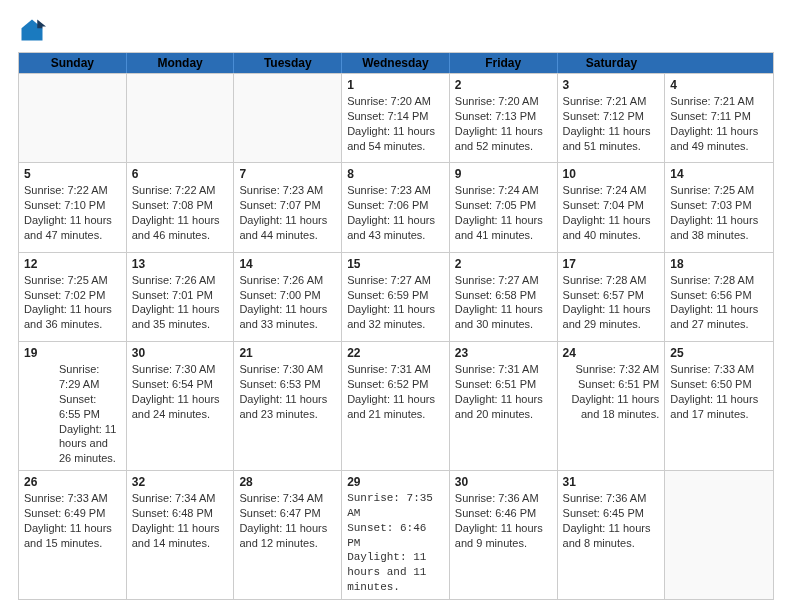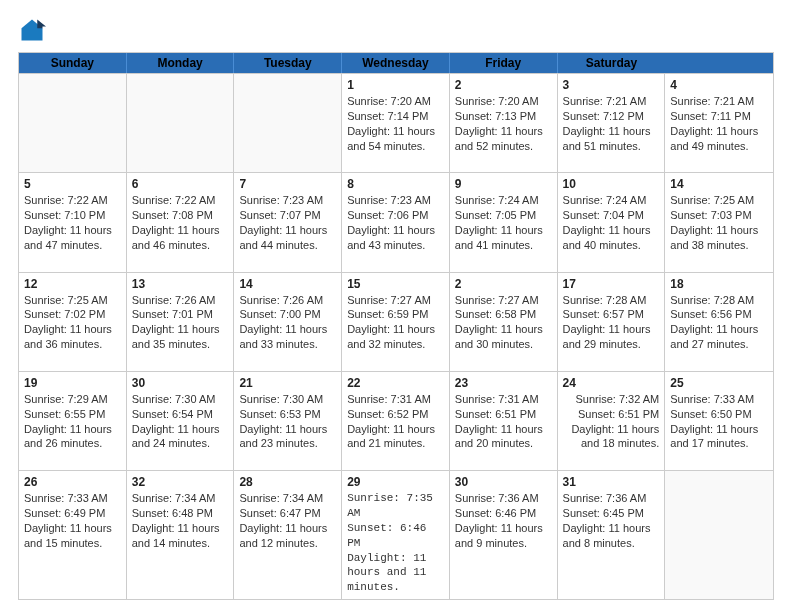--- a/index.html
+++ b/index.html
@@ -253,21 +253,21 @@
           <div class="cal-cell">
             <div class="day-number">18</div>
             <div class="day-info" style="white-space: pre-line;">Sunrise: 7:28 AM
 Sunset: 6:56 PM
 Daylight: 11 hours and 27 minutes.</div>
           </div>
         </div>
         <div class="cal-row">
           <div class="cal-cell">
             <div class="day-number">19</div>
-            <div class="day-info" style="white-space: pre-line;">Sunrise: 7:29 AM
+            <div class="day-info" style="white-space: pre-line; margin-left: 35px;">Sunrise: 7:29 AM
 Sunset: 6:55 PM
 Daylight: 11 hours and 26 minutes.</div>
           </div>
           <div class="cal-cell">
             <div class="day-number">30</div>
             <div class="day-info" style="white-space: pre-line;">Sunrise: 7:30 AM
 Sunset: 6:54 PM
 Daylight: 11 hours and 24 minutes.</div>
           </div>
           <div class="cal-cell">

